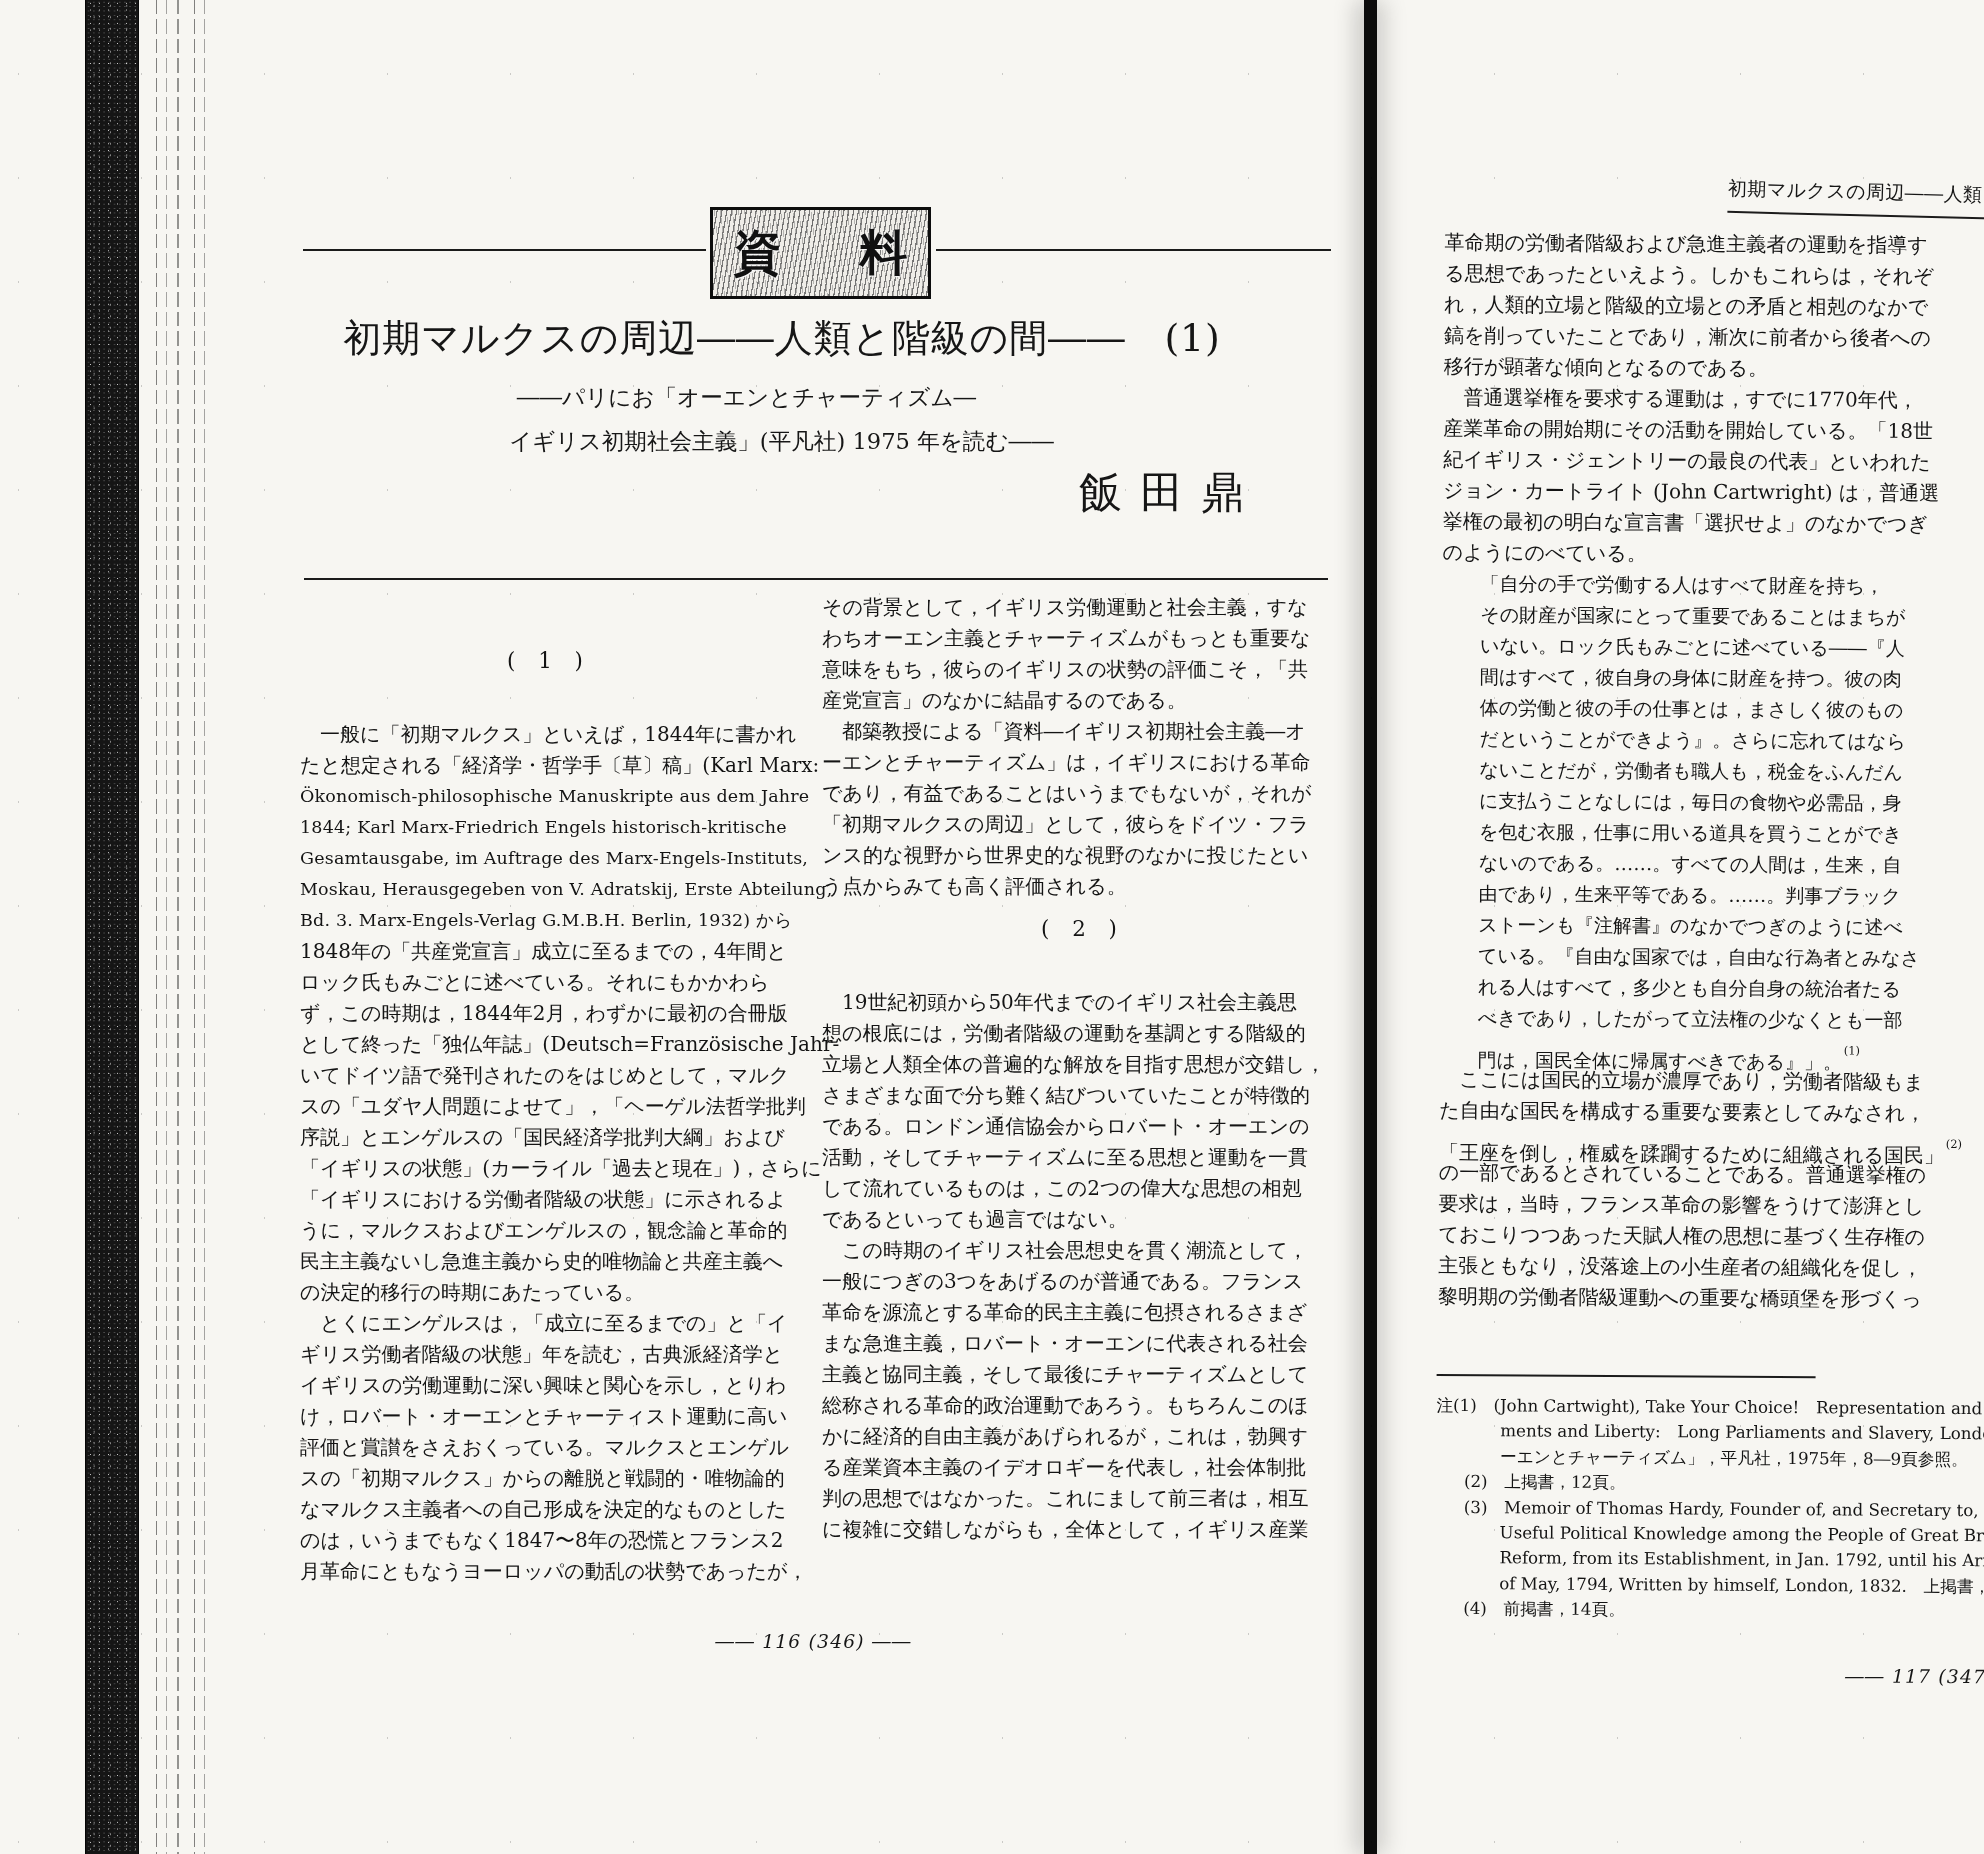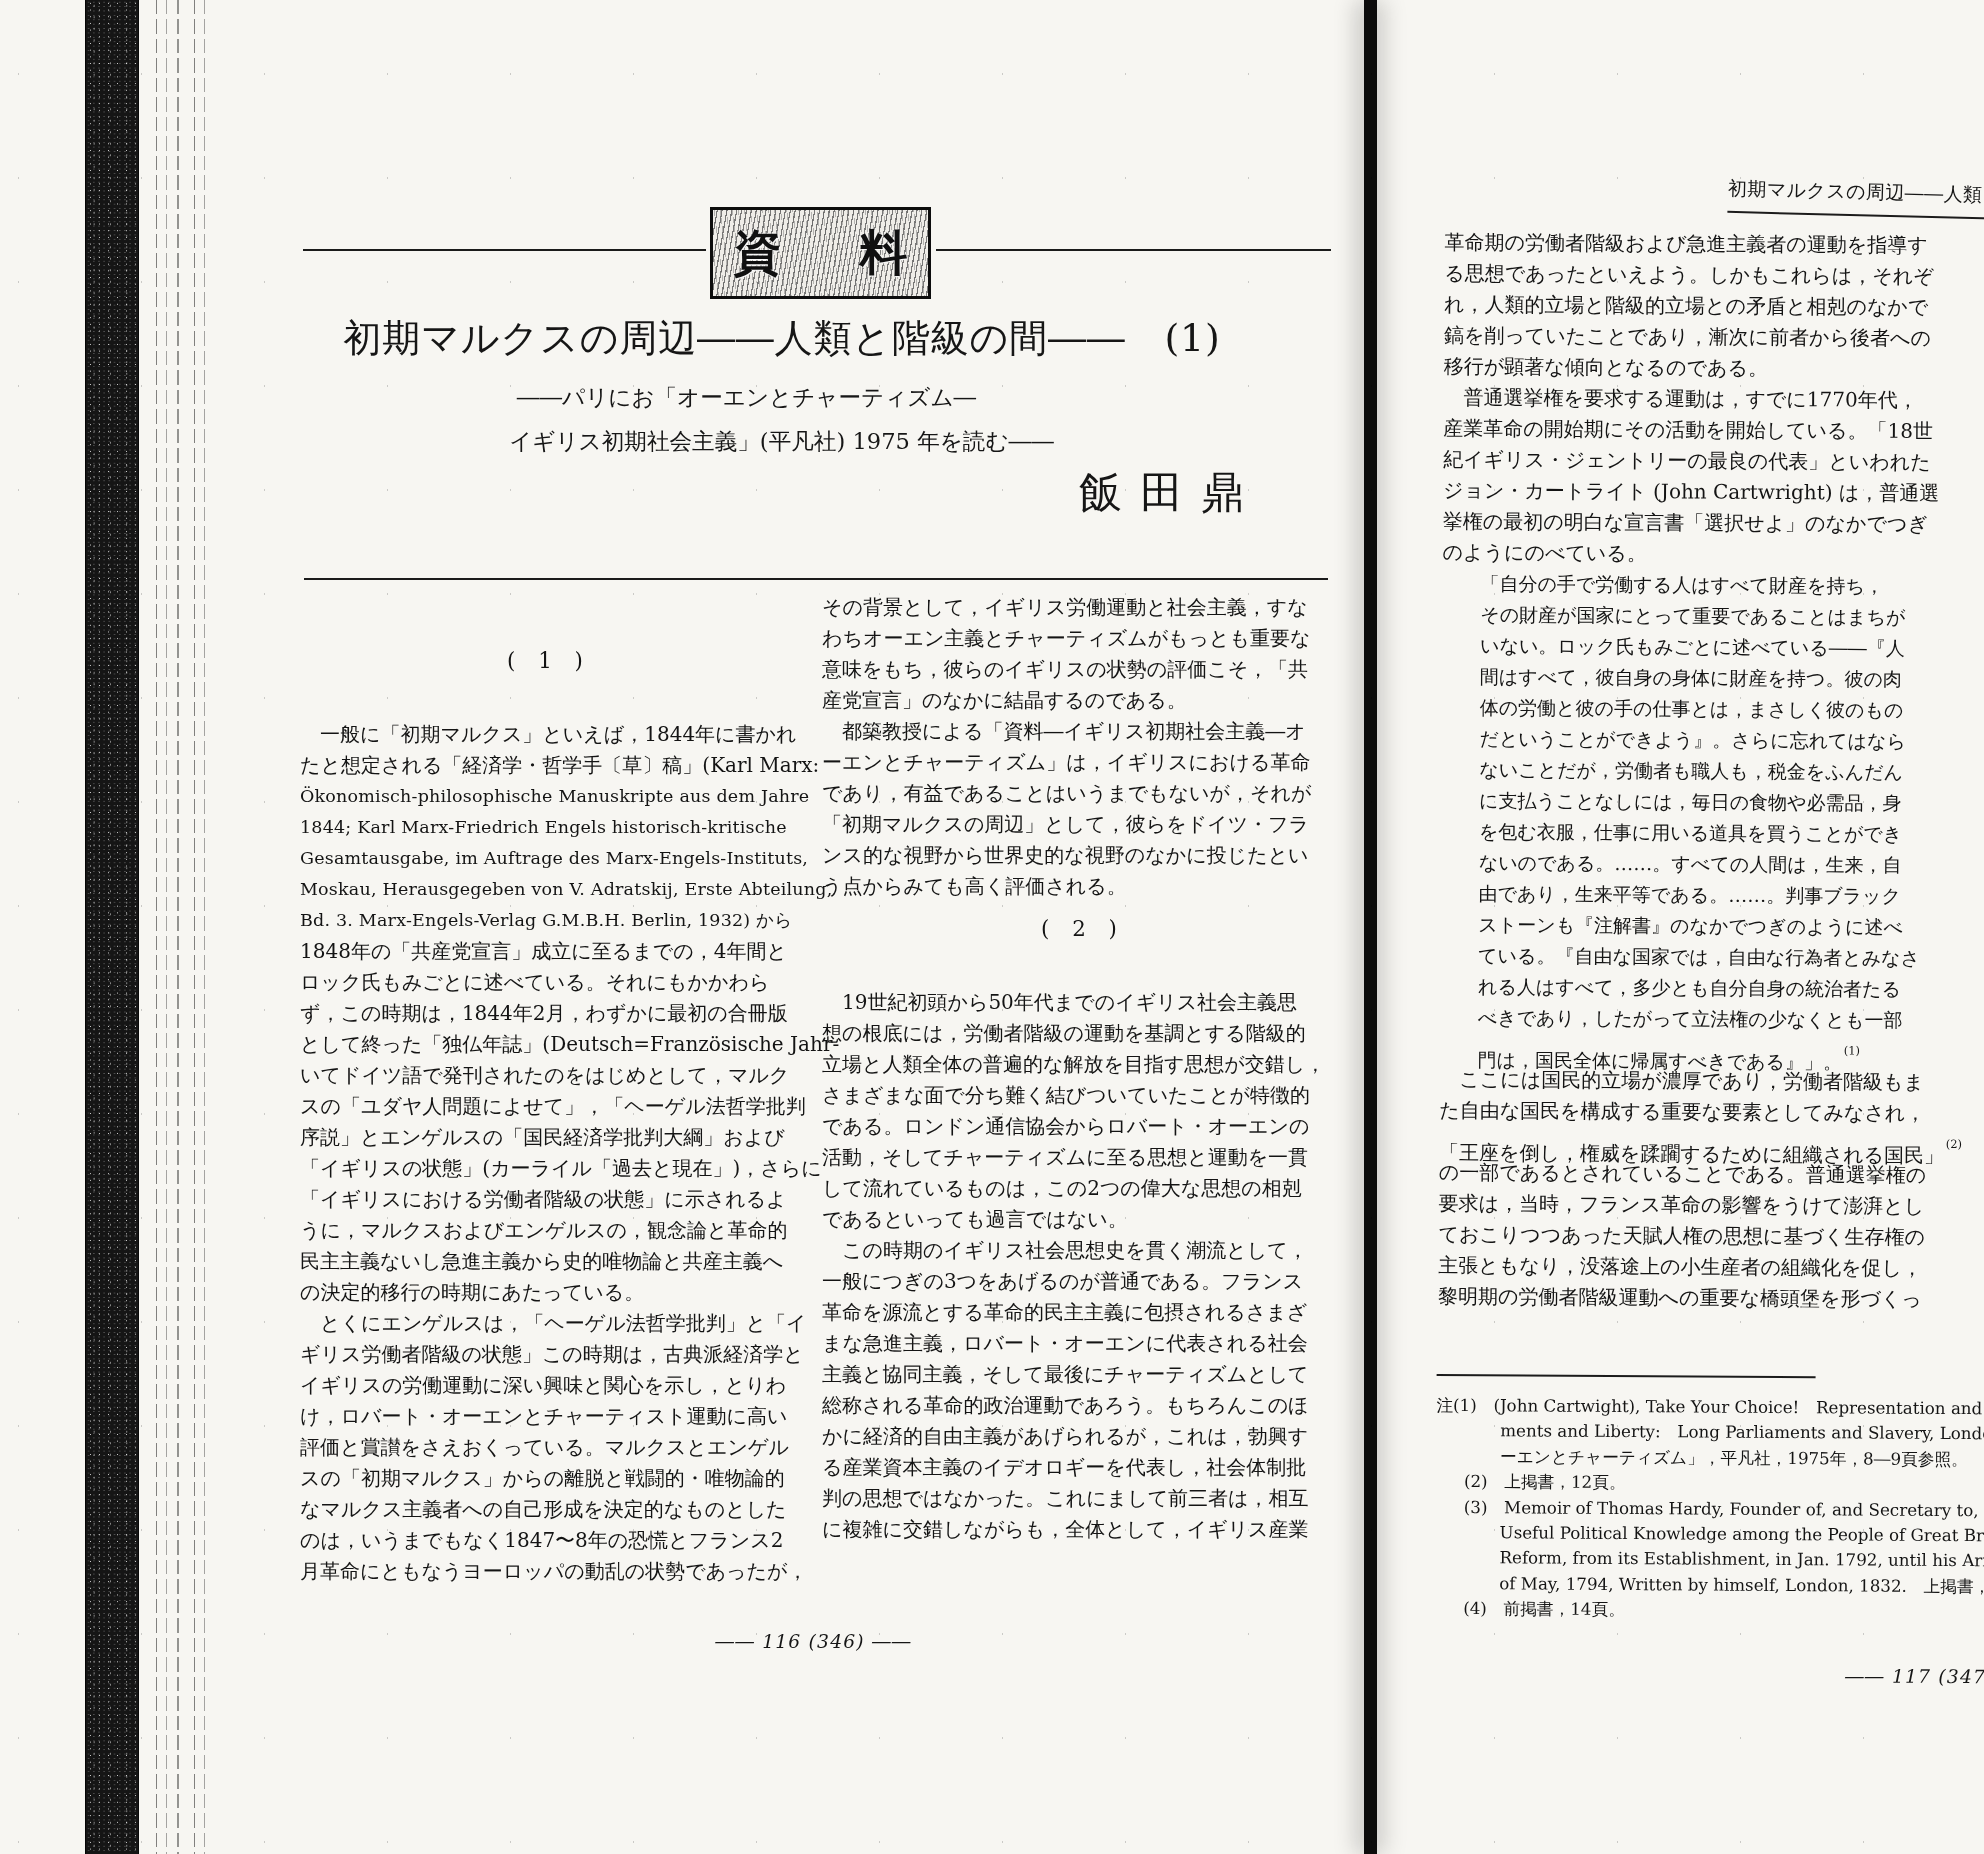--- a/index.html
+++ b/index.html
@@ -149,22 +149,22 @@
       <div class="line">ず，この時期は，1844年2月，わずかに最初の合冊版</div>
       <div class="line">として終った「独仏年誌」(Deutsch=Französische Jahr-</div>
       <div class="line">いてドイツ語で発刊されたのをはじめとして，マルク</div>
       <div class="line">スの「ユダヤ人問題によせて」，「ヘーゲル法哲学批判</div>
       <div class="line">序説」とエンゲルスの「国民経済学批判大綱」および</div>
       <div class="line">「イギリスの状態」(カーライル「過去と現在」)，さらに</div>
       <div class="line">「イギリスにおける労働者階級の状態」に示されるよ</div>
       <div class="line">うに，マルクスおよびエンゲルスの，観念論と革命的</div>
       <div class="line">民主主義ないし急進主義から史的唯物論と共産主義へ</div>
       <div class="line">の決定的移行の時期にあたっている。</div>
-      <div class="line">　とくにエンゲルスは，「ヘーゲル法哲学批判」と「イ</div>
-      <div class="line">ギリス労働者階級の状態」この時期は，古典派経済学と</div>
+      <div class="line">　とくにエンゲルスは，「成立に至るまでの」と「イ</div>
+      <div class="line">ギリス労働者階級の状態」年を読む，古典派経済学と</div>
       <div class="line">イギリスの労働運動に深い興味と関心を示し，とりわ</div>
       <div class="line">け，ロバート・オーエンとチャーティスト運動に高い</div>
       <div class="line">評価と賞讃をさえおくっている。マルクスとエンゲル</div>
       <div class="line">スの「初期マルクス」からの離脱と戦闘的・唯物論的</div>
       <div class="line">なマルクス主義者への自己形成を決定的なものとした</div>
       <div class="line">のは，いうまでもなく1847〜8年の恐慌とフランス2</div>
       <div class="line">月革命にともなうヨーロッパの動乱の状勢であったが，</div>
     </div>
   <div class="bodycol pl-col2">
       <div class="line">その背景として，イギリス労働運動と社会主義，すな</div>

